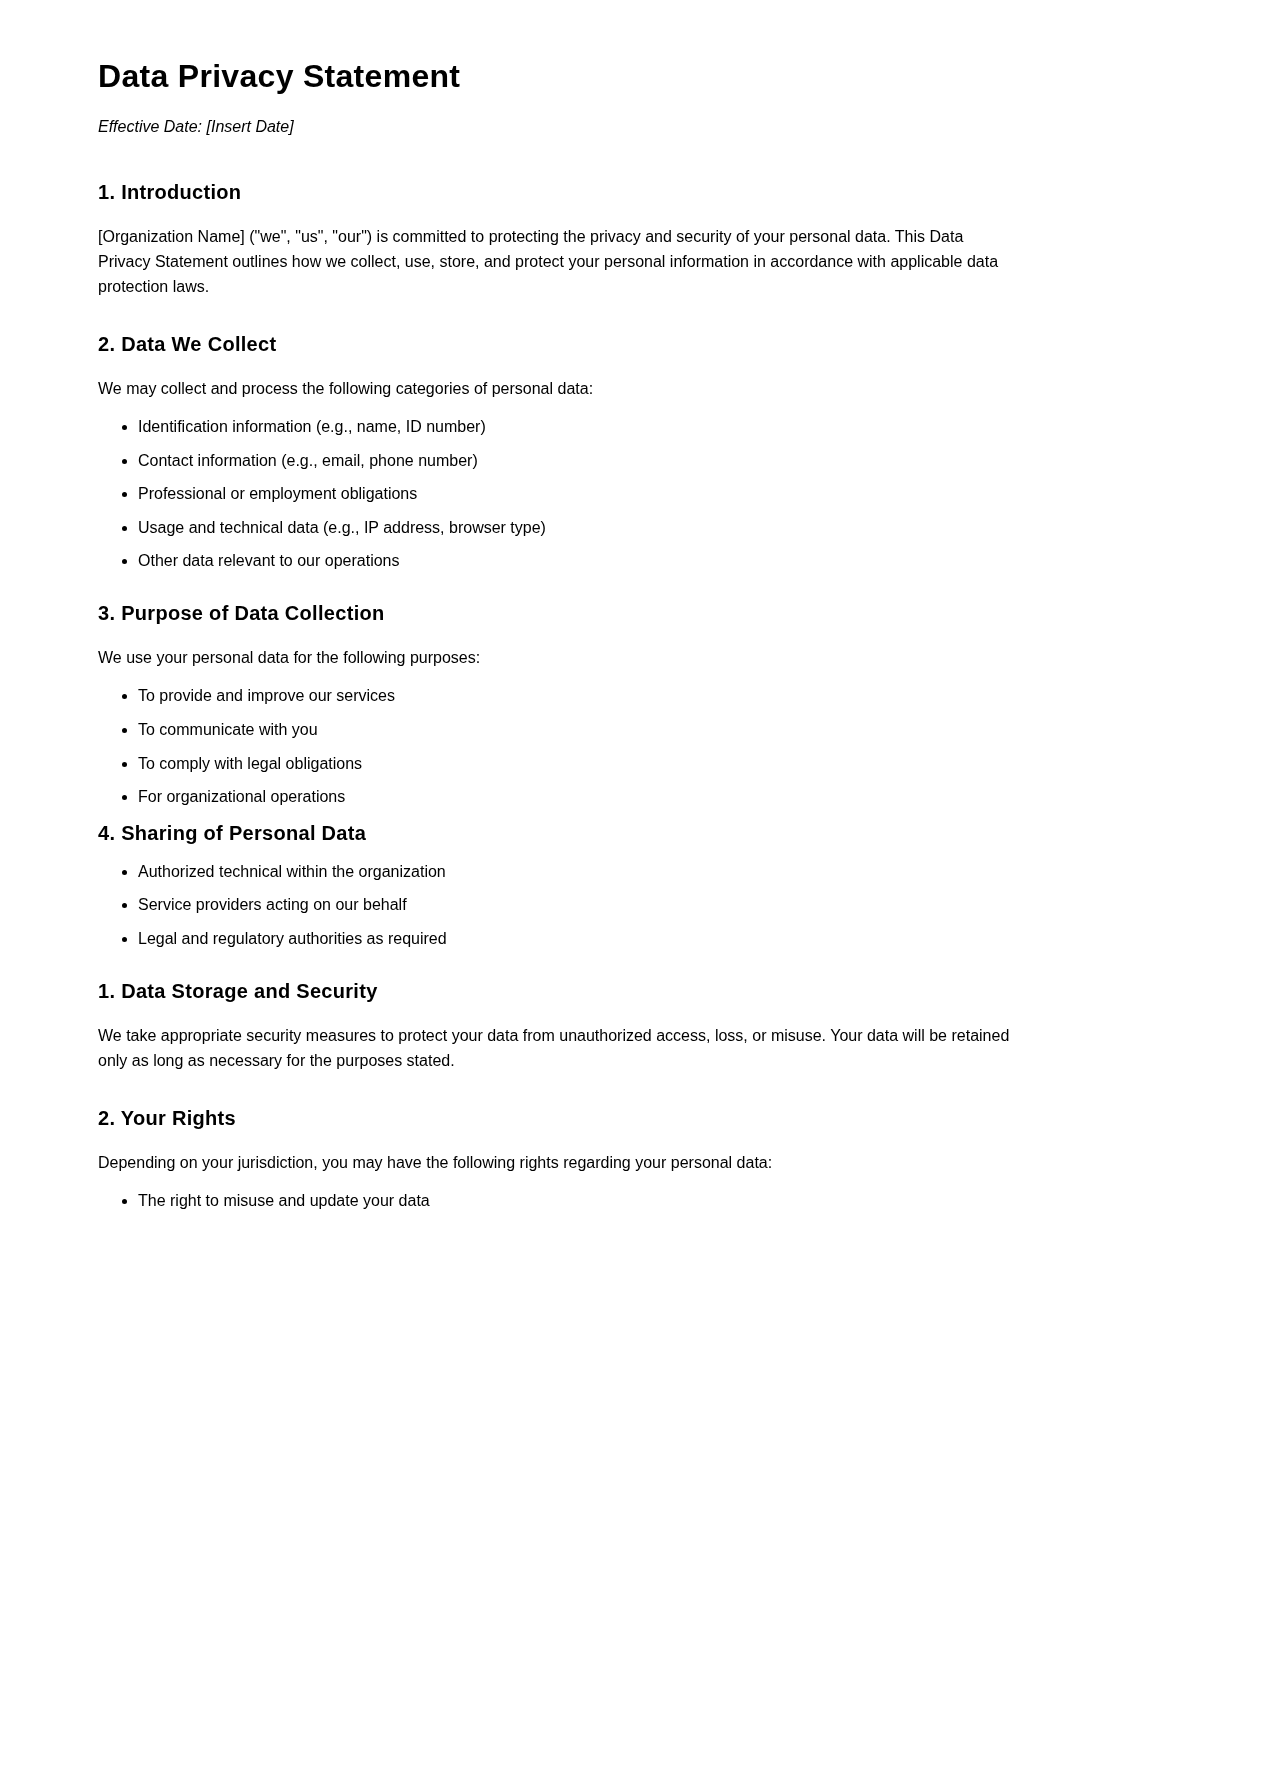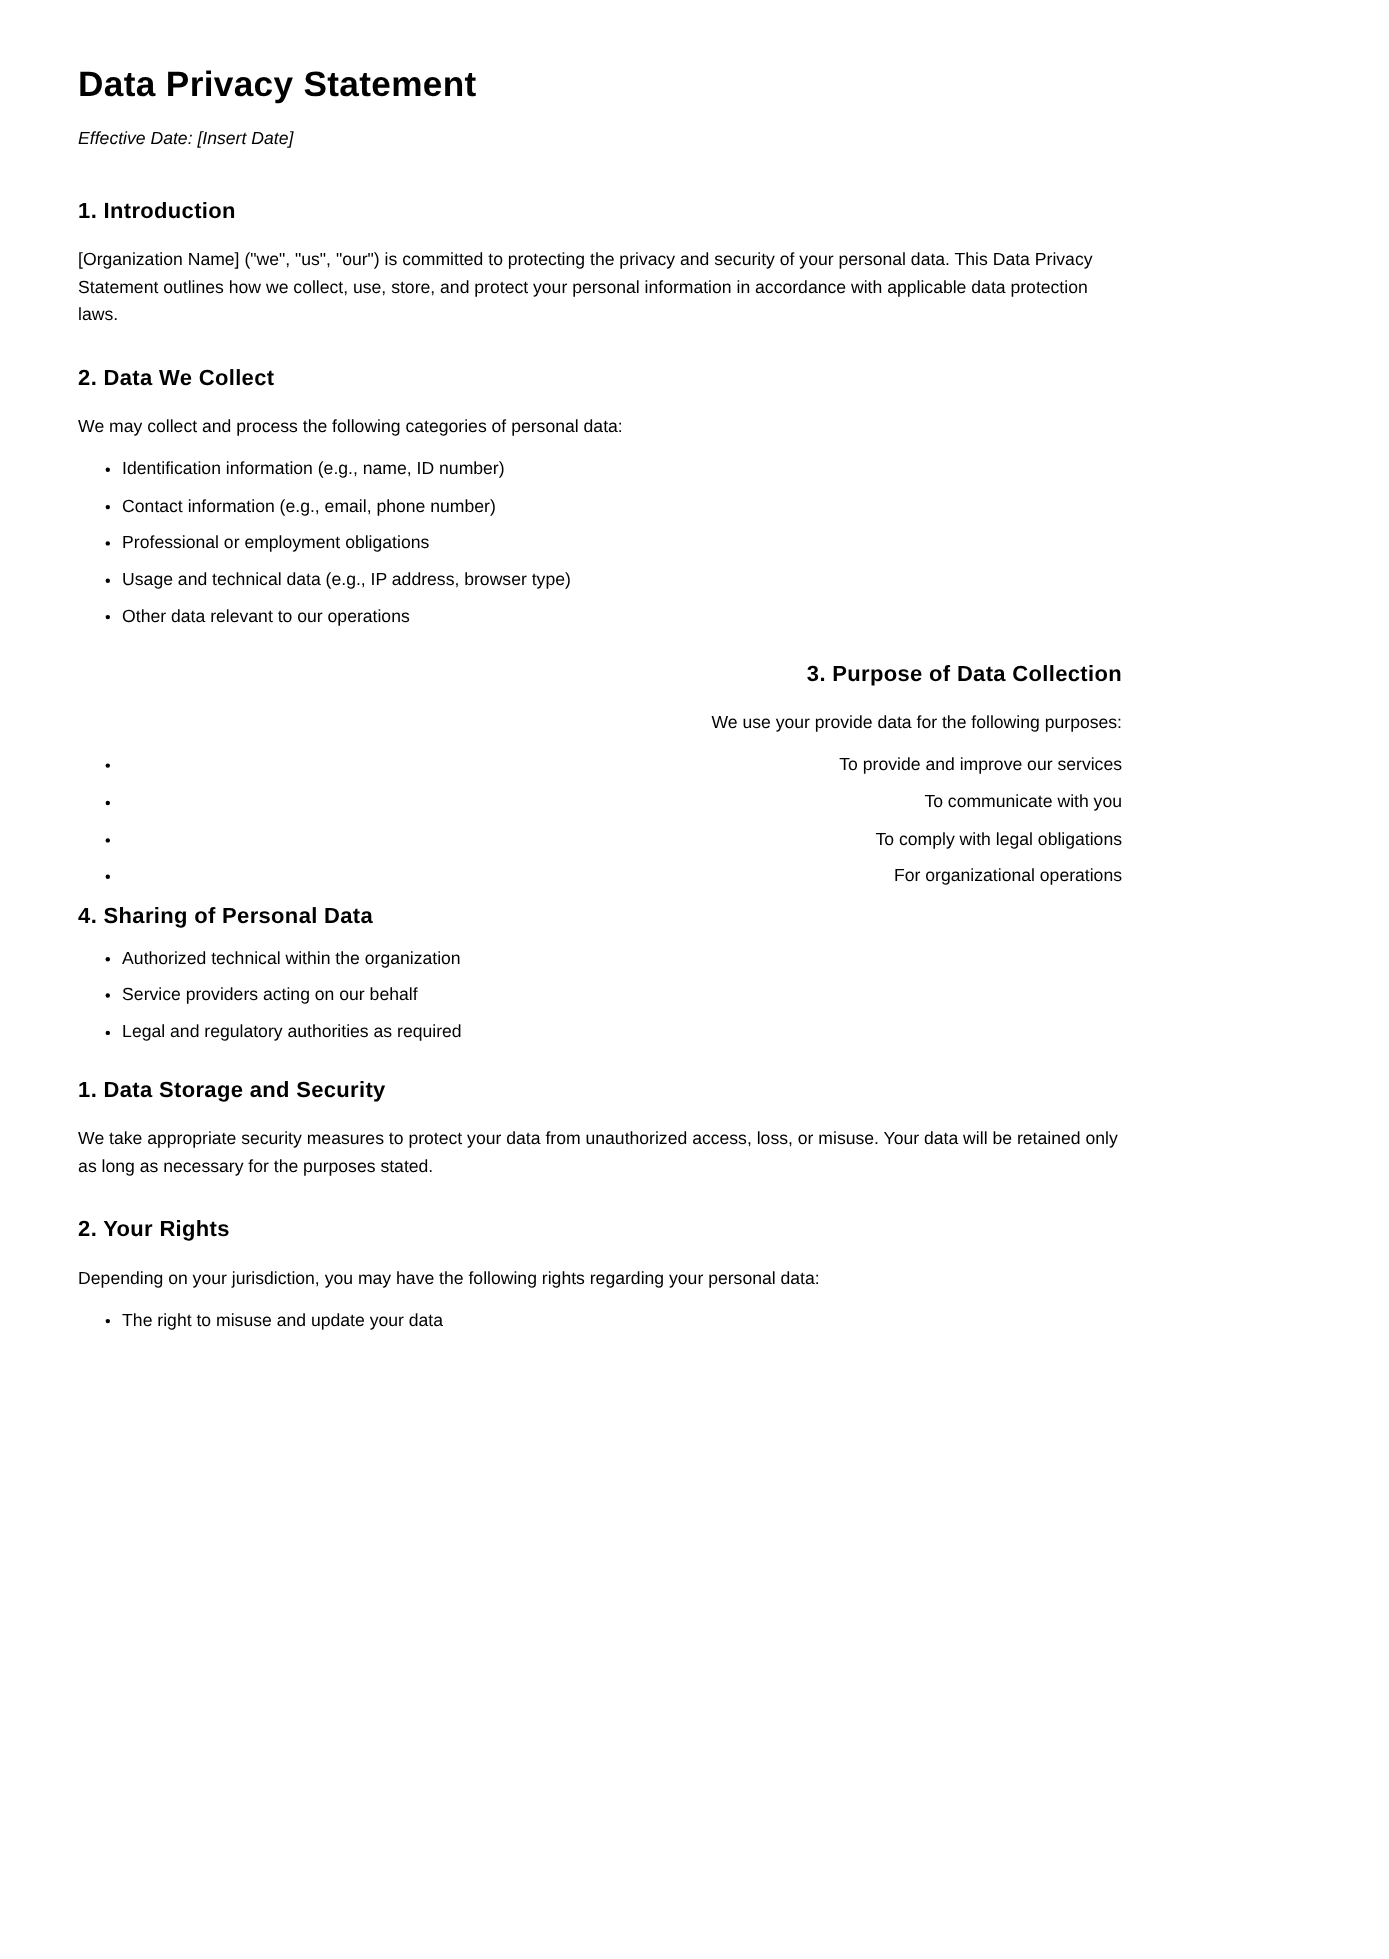--- a/index.html
+++ b/index.html
@@ -9,21 +9,21 @@
     }
     body {
       width: 1263px;
       height: 1781px;
       overflow: hidden;
       font-family: "Liberation Sans", sans-serif;
       color: #000000;
     }
     .page {
       position: relative;
-      padding: 56px 97px 0 71px;
+      padding: 56px 97px 0 98px;
       box-sizing: border-box;
       width: 1117px;
     }
     h1 {
       font-size: 32px;
       font-weight: bold;
       margin: 0;
       line-height: 40px;
       letter-spacing: 0.3px;
     }
@@ -53,21 +53,21 @@
       font-size: 16px;
       line-height: 22px;
       margin: 0 0 11.6px 0;
     }
     .section { margin-top: 0; }
     #s1 { margin-top: 41px; }
     #s1 p { margin-top: 19px; }
     #s2 { margin-top: 32px; }
     #s2 p { margin-top: 19px; }
     #s2 ul { margin-top: 15px; }
-    #s3 { margin-top: 28px; text-align: right; }
+    #s3 { margin-top: 28px; }
     #s3 p { margin-top: 19px; }
     #s3 ul { margin-top: 15px; }
     #s4 { }
     #s4 p { margin-top: 19px; }
     #s4 ul { margin-top: 15px; }
     #s5 { margin-top: 28px; }
     #s5 p { margin-top: 19px; }
     #s6 { margin-top: 32px; }
     #s6 p { margin-top: 19px; }
     #s6 ul { margin-top: 15px; }
@@ -91,21 +91,21 @@
       <li>Identification information (e.g., name, ID number)</li>
       <li>Contact information (e.g., email, phone number)</li>
       <li>Professional or employment obligations</li>
       <li>Usage and technical data (e.g., IP address, browser type)</li>
       <li>Other data relevant to our operations</li>
     </ul>
   </div>
 
   <div class="section" id="s3">
     <h2>3. Purpose of Data Collection</h2>
-    <p>We use your provide data for the following purposes:</p>
+    <p>We use your personal data for the following purposes:</p>
     <ul>
       <li>To provide and improve our services</li>
       <li>To communicate with you</li>
       <li>To comply with legal obligations</li>
       <li>For organizational operations</li>
     </ul>
   </div>
 
   <div class="section" id="s4">
     <h2>4. Sharing of Personal Data</h2>

